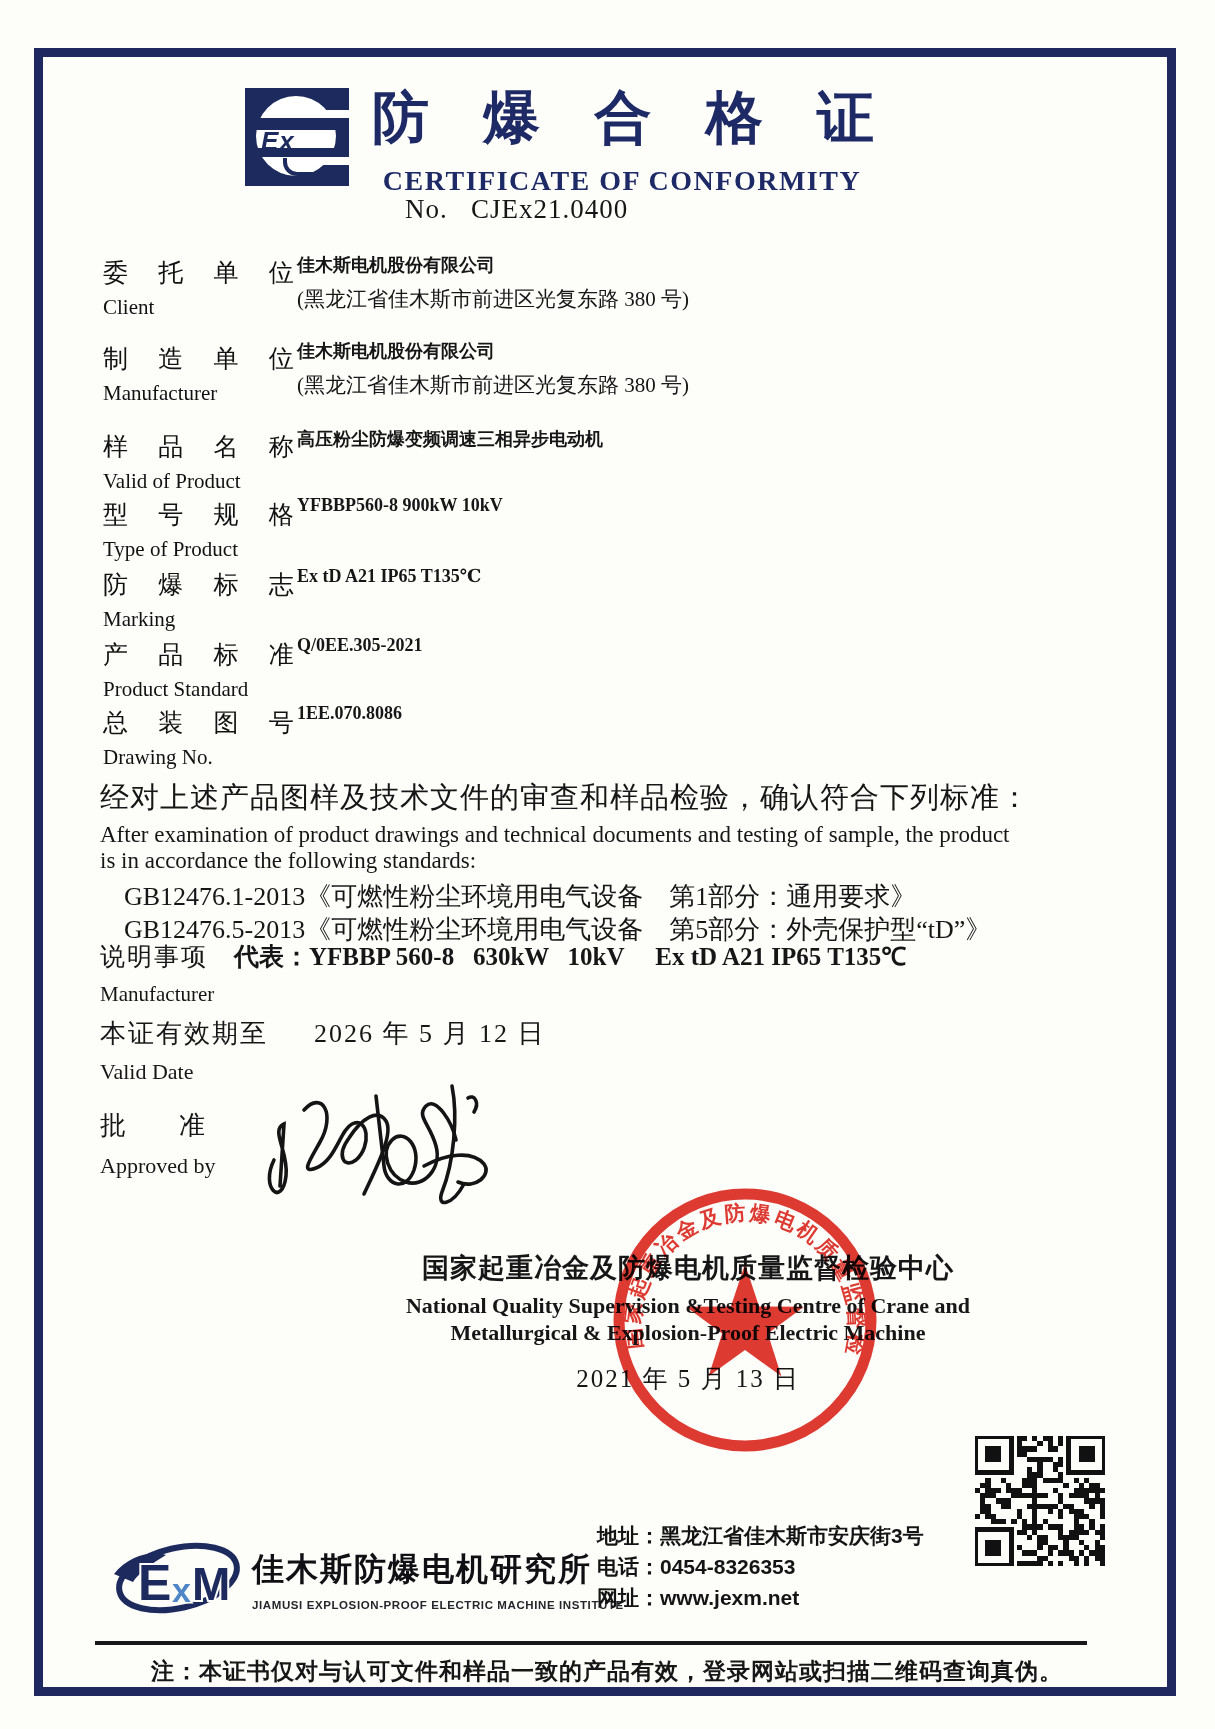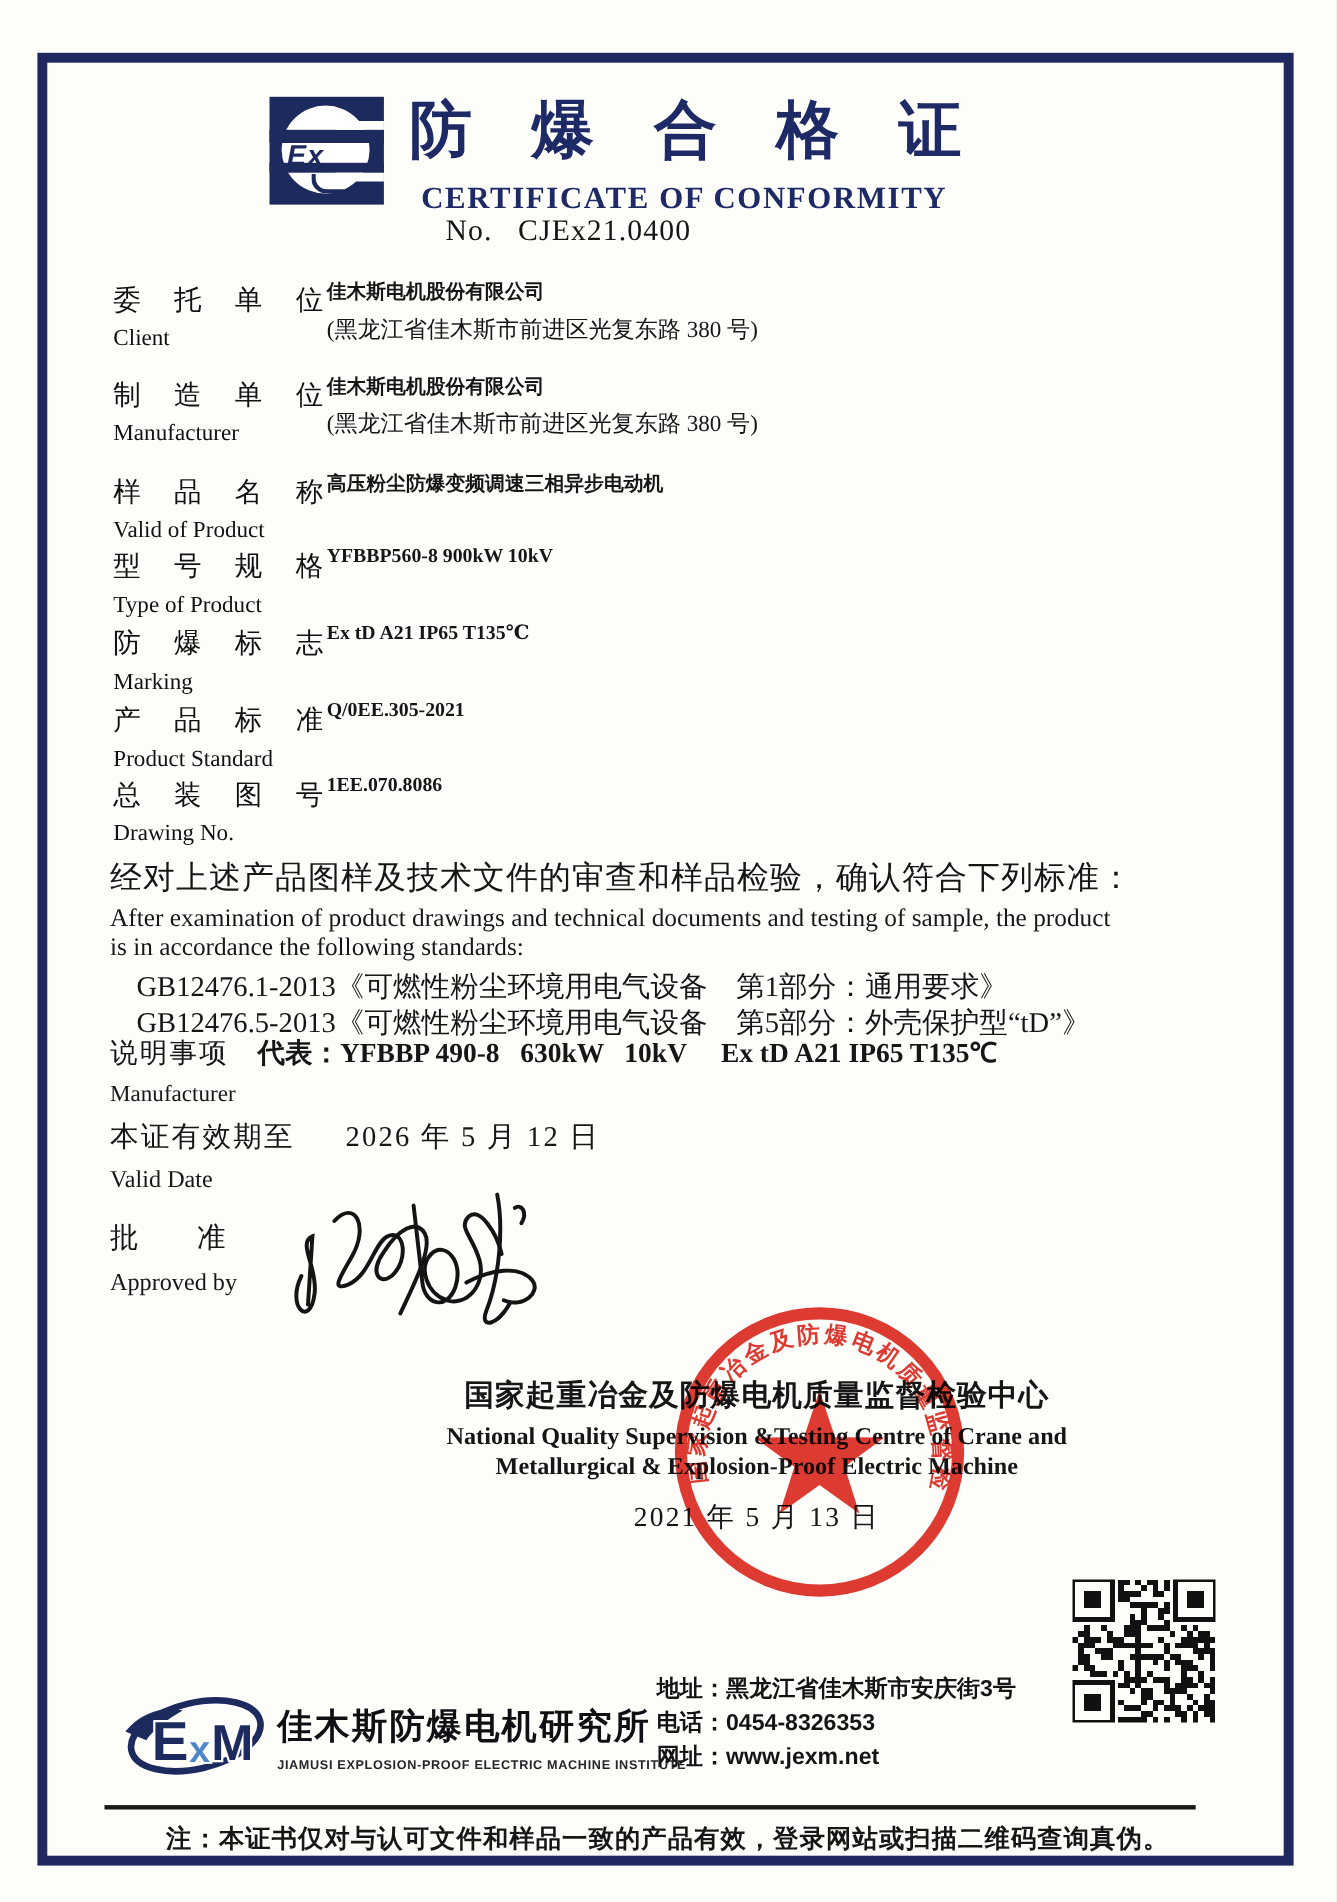--- a/index.html
+++ b/index.html
@@ -157,21 +157,21 @@
       <div>After examination of product drawings and technical documents and testing of sample, the product</div>
       <div>is in accordance the following standards:</div>
     </div>
     <div class="st-std">GB12476.1-2013《可燃性粉尘环境用电气设备　第1部分：通用要求》</div>
     <div class="st-std" style="margin-top:0">GB12476.5-2013《可燃性粉尘环境用电气设备　第5部分：外壳保护型“tD”》</div>
   </div>
 
   <div class="expl">
     <div>
       <span class="lab-cn">说明事项</span>
-      <span class="val">代表：YFBBP 490-8   630kW   10kV     Ex tD A21 IP65 T135℃</span>
+      <span class="val">代表：YFBBP 560-8   630kW   10kV     Ex tD A21 IP65 T135℃</span>
     </div>
     <div class="lab-en">Manufacturer</div>
   </div>
 
   <div class="validrow">
     <div>
       <span class="lab-cn">本证有效期至</span>
       <span class="val">2026 年 5 月 12 日</span>
     </div>
     <div class="lab-en">Valid Date</div>

